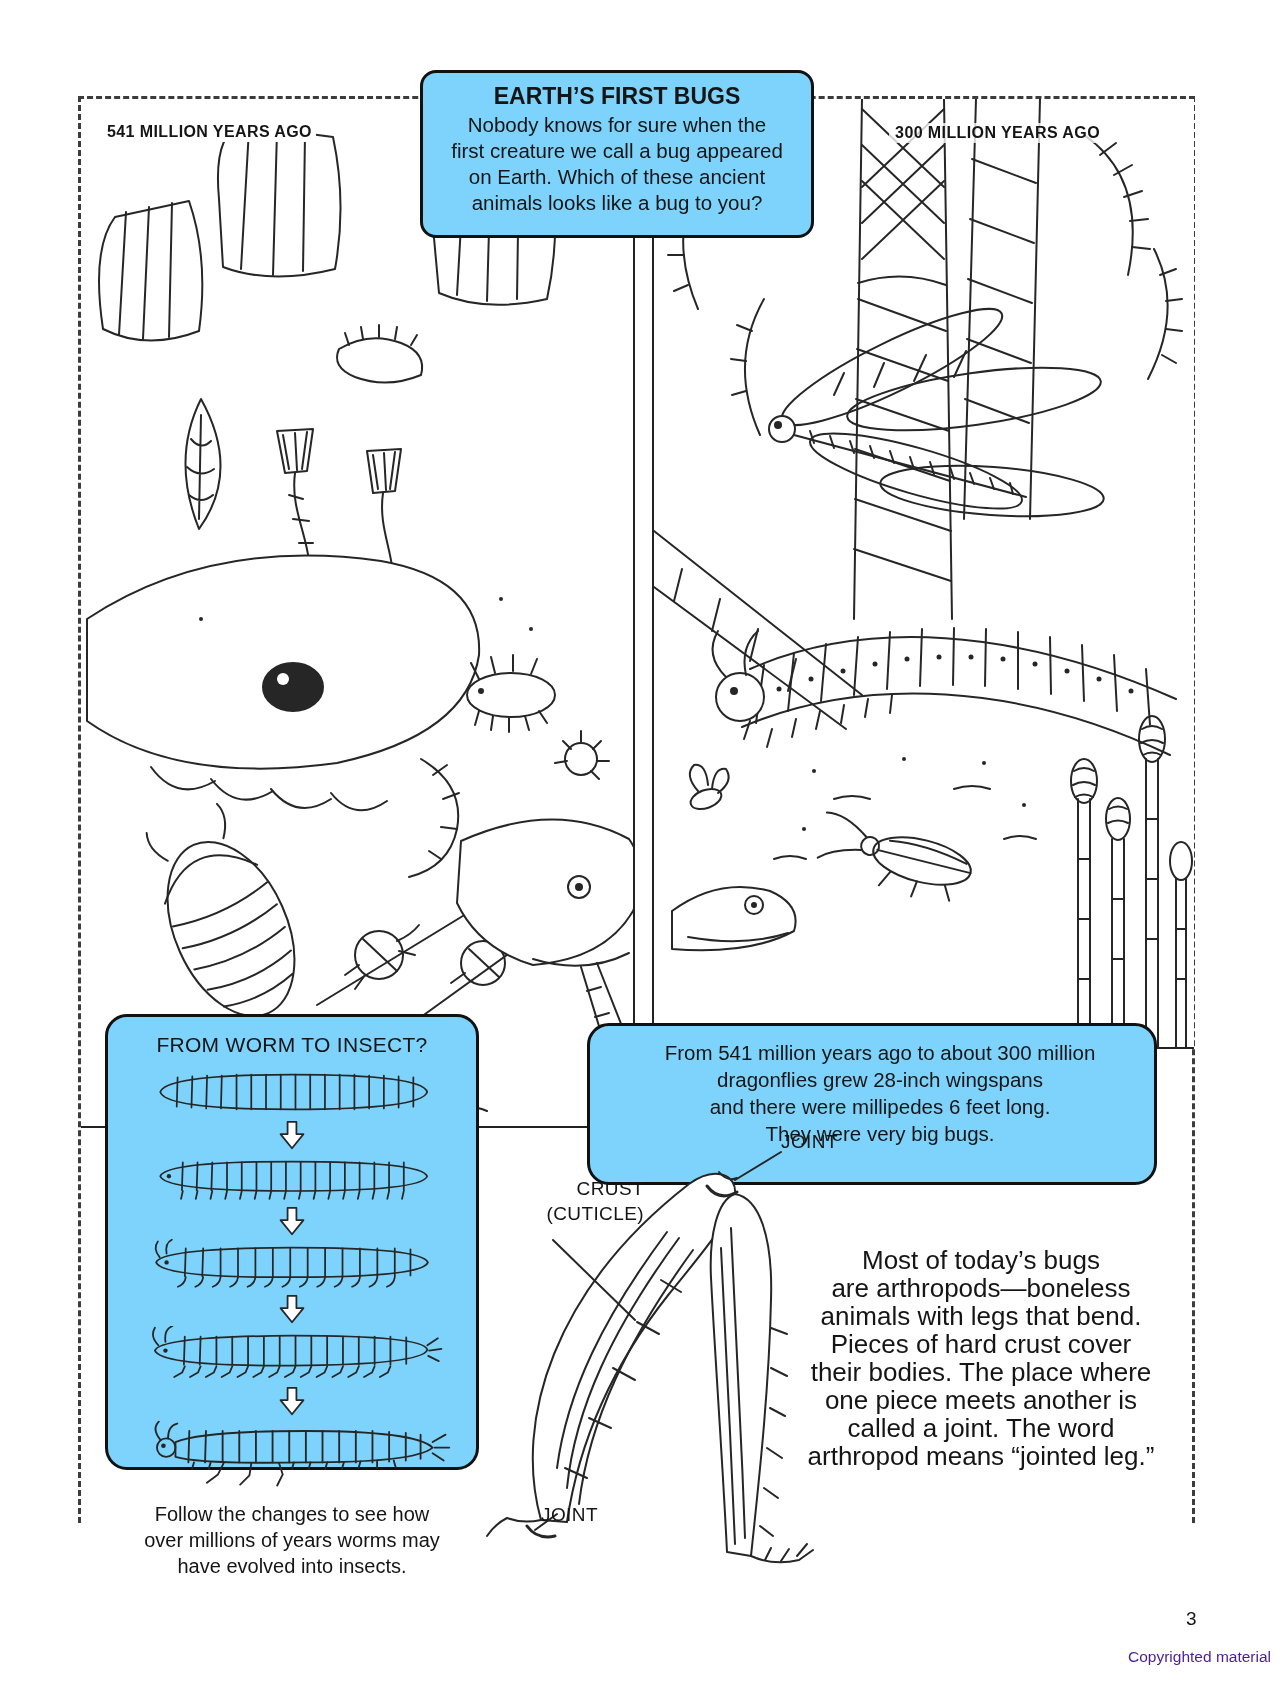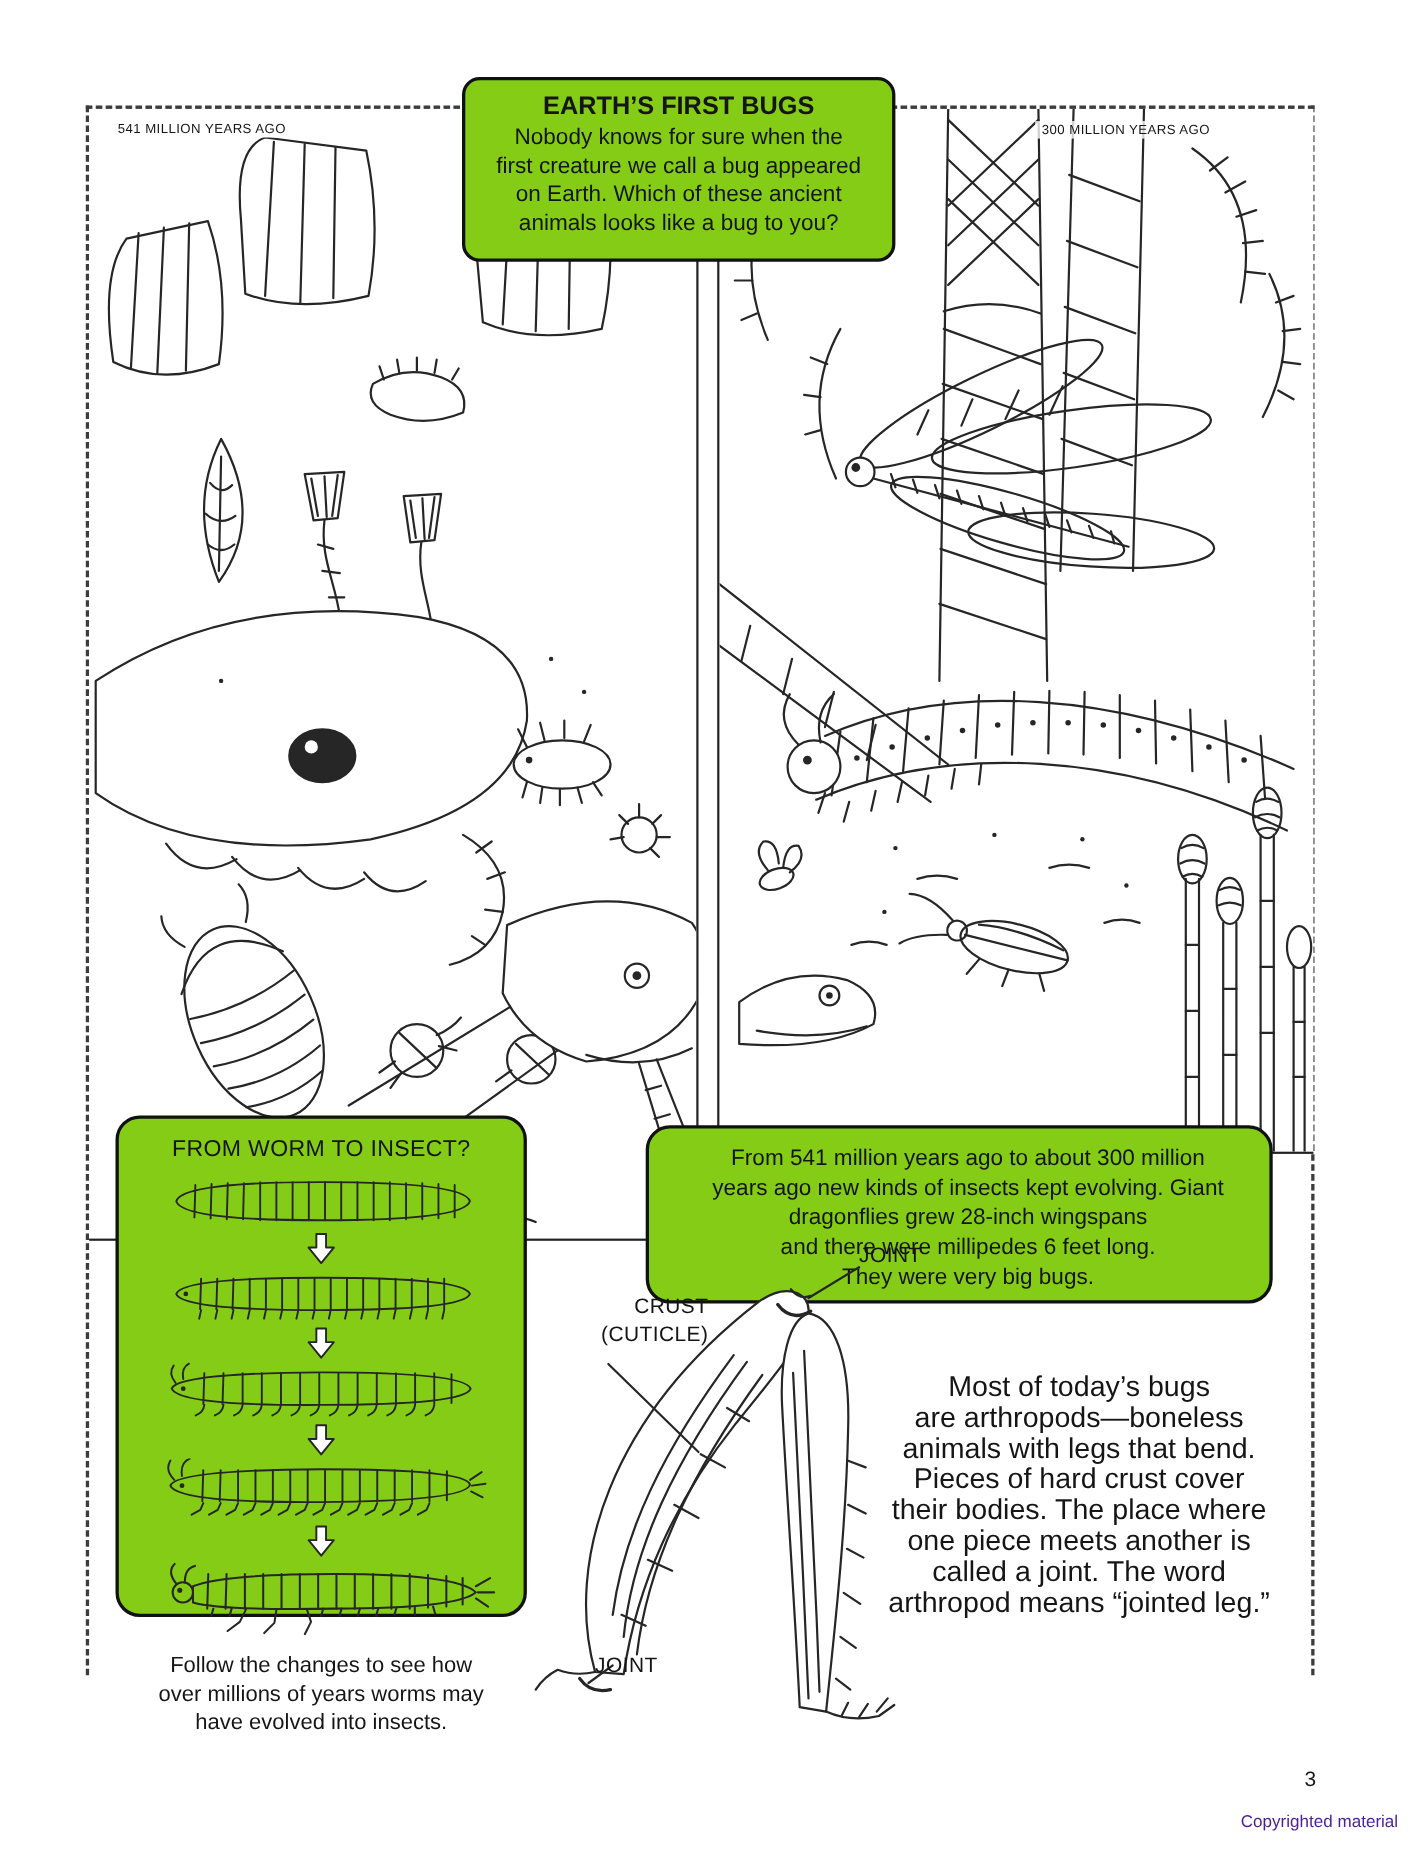--- a/index.html
+++ b/index.html
@@ -4,24 +4,24 @@
 <style>
   html,body{margin:0;padding:0;background:#fff;}
   .page{position:relative;width:1280px;height:1687px;background:#ffffff;overflow:hidden;
         font-family:"Liberation Sans",sans-serif;color:#151515;}
   .frame{position:absolute;left:78px;top:96px;width:1111px;height:1424px;
          border-left:3px dashed #3c3c3c;border-top:3px dashed #3c3c3c;border-right:3px dashed #3c3c3c;}
   .panel{position:absolute;overflow:hidden;background:#fff;}
   .panel-left{left:81px;top:99px;width:552px;height:1027px;border-right:2px solid #222;border-bottom:2px solid #222;}
   .panel-right{left:652px;top:99px;width:540px;height:948px;border-left:2px solid #222;border-bottom:2px solid #222;}
   .panel svg{position:absolute;left:0;top:0;width:100%;height:100%;}
-  .era-label{position:absolute;font-weight:normal;font-size:12px;letter-spacing:.4px;white-space:nowrap;}
+  .era-label{position:absolute;font-weight:bold;font-size:16px;letter-spacing:.4px;white-space:nowrap;margin-top:13px;}
   .era-left{left:22px;top:10px;background:#fff;padding:1px 4px;}
   .era-right{right:88px;top:11px;background:rgba(255,255,255,.78);padding:1px 6px;}
-  .callout{position:absolute;background:#84cc16;border:3px solid #111;text-align:center;box-sizing:border-box;}
+  .callout{position:absolute;background:#7dd3fc;border:3px solid #111;text-align:center;box-sizing:border-box;}
   .title-box{left:420px;top:70px;width:394px;height:168px;border-radius:16px;padding-top:10px;}
   .title-box .t{font-weight:bold;font-size:23px;margin-bottom:2px;}
   .title-box .l{font-size:20.5px;line-height:26px;}
   .evo-box{left:587px;top:1023px;width:570px;height:162px;border-radius:22px;padding-top:13px;padding-left:16px;}
   .evo-box .l{font-size:20.5px;line-height:27px;}
   .worm-box{left:105px;top:1014px;width:374px;height:456px;border-radius:22px;
             display:flex;flex-direction:column;align-items:center;padding-top:16px;}
   .worm-box .h{font-size:21px;letter-spacing:.3px;margin-bottom:8px;}
   .stage{flex:0 0 auto;margin:1px 0;}
   .arrow{flex:0 0 auto;margin:1px 0;}
@@ -202,21 +202,20 @@
   <div class="callout title-box">
     <div class="t">EARTH’S FIRST BUGS</div>
     <div class="l">Nobody knows for sure when the</div>
     <div class="l">first creature we call a bug appeared</div>
     <div class="l">on Earth. Which of these ancient</div>
     <div class="l">animals looks like a bug to you?</div>
   </div>
 
   <div class="callout evo-box">
     <div class="l">From 541 million years ago to about 300 million</div>
-    <div class="l">years ago new kinds of insects kept evolving. Giant</div>
     <div class="l">dragonflies grew 28-inch wingspans</div>
     <div class="l">and there were millipedes 6 feet long.</div>
     <div class="l">They were very big bugs.</div>
   </div>
 
   <div class="callout worm-box">
     <div class="h">FROM WORM TO INSECT?</div>
 
     <svg class="stage" width="330" height="52" viewBox="0 0 332 60">
       <g class="ink">

